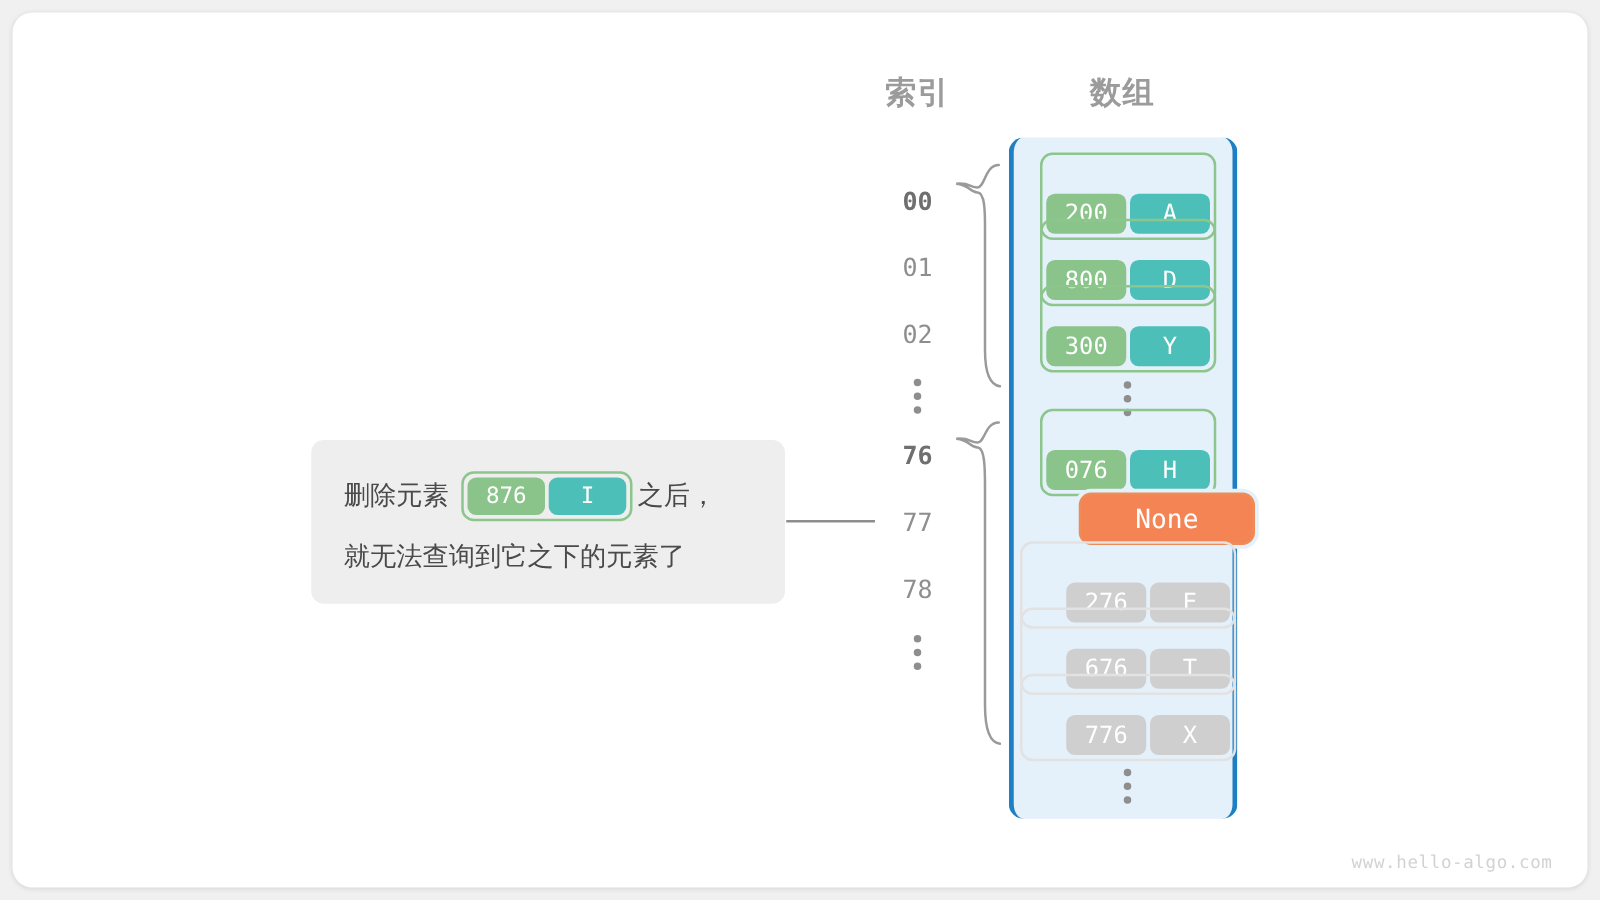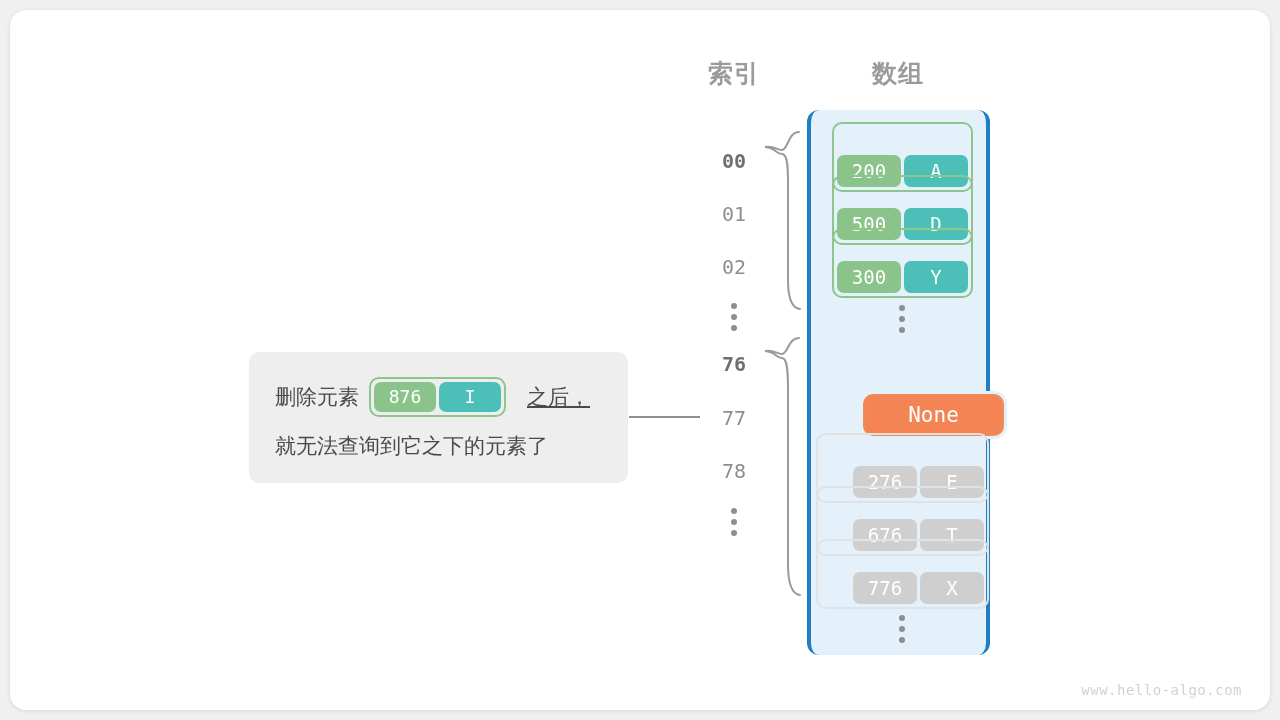--- a/index.html
+++ b/index.html
@@ -162,21 +162,21 @@
   }
   .ann-line {
     display: flex;
     align-items: center;
     font-size: 21px;
     color: #4a4a4a;
     white-space: nowrap;
     line-height: 1.2;
   }
   .ann-line .txt-a { margin-right: 10px; }
-  .ann-line .txt-b { margin-left: 21px; text-decoration: underline; }
+  .ann-line .txt-b { margin-left: 4px; }
 
   .inline-pair {
     display: inline-flex;
     gap: 3px;
     padding: 3px;
     border-radius: 10px;
     border: 2px solid #8cc68c;
   }
   .inline-pair .key,
   .inline-pair .val {
@@ -256,38 +256,44 @@
 
     <div class="bucket" style="top:24px;">
       <div class="pair">
         <div class="key">200</div>
         <div class="val">A</div>
       </div>
     </div>
 
     <div class="bucket" style="top:77px;">
       <div class="pair">
-        <div class="key">500</div>
+        <div class="key">800</div>
         <div class="val">D</div>
       </div>
     </div>
 
     <div class="bucket" style="top:130px;">
       <div class="pair">
         <div class="key">300</div>
         <div class="val">Y</div>
       </div>
     </div>
 
     <div class="vdots" style="position:absolute; left:81px; top:195px;">
       <span></span>
         <span></span>
         <span></span>
     </div>
 
+    <div class="bucket" style="top:229px;">
+      <div class="pair">
+        <div class="key">076</div>
+        <div class="val">H</div>
+      </div>
+    </div>
 
     <div class="bucket" style="top:282px;margin-left:31px;">
       <div class="none-box">None</div>
     </div>
 
     <div class="bucket" style="top:335px;">
       <div class="pair dim">
         <div class="key">276</div>
         <div class="val">E</div>
       </div>

